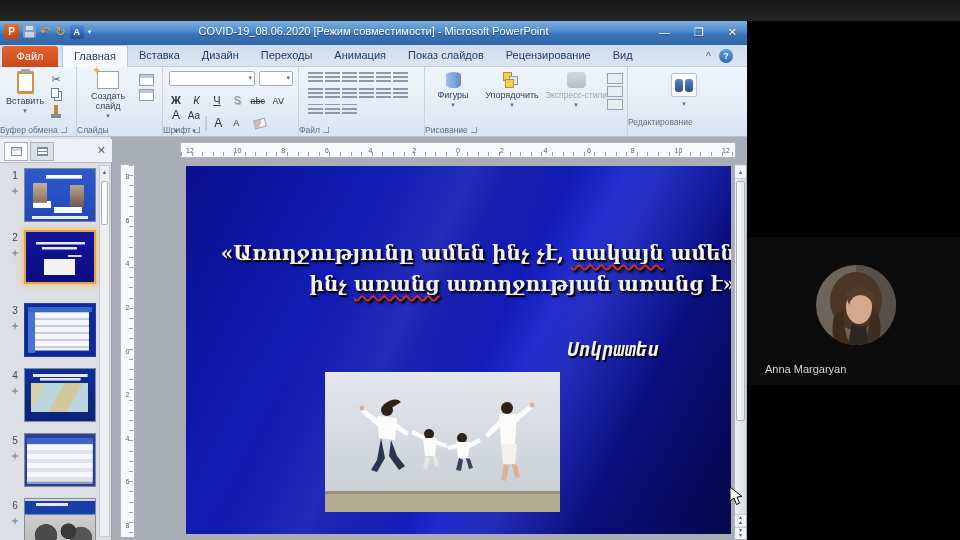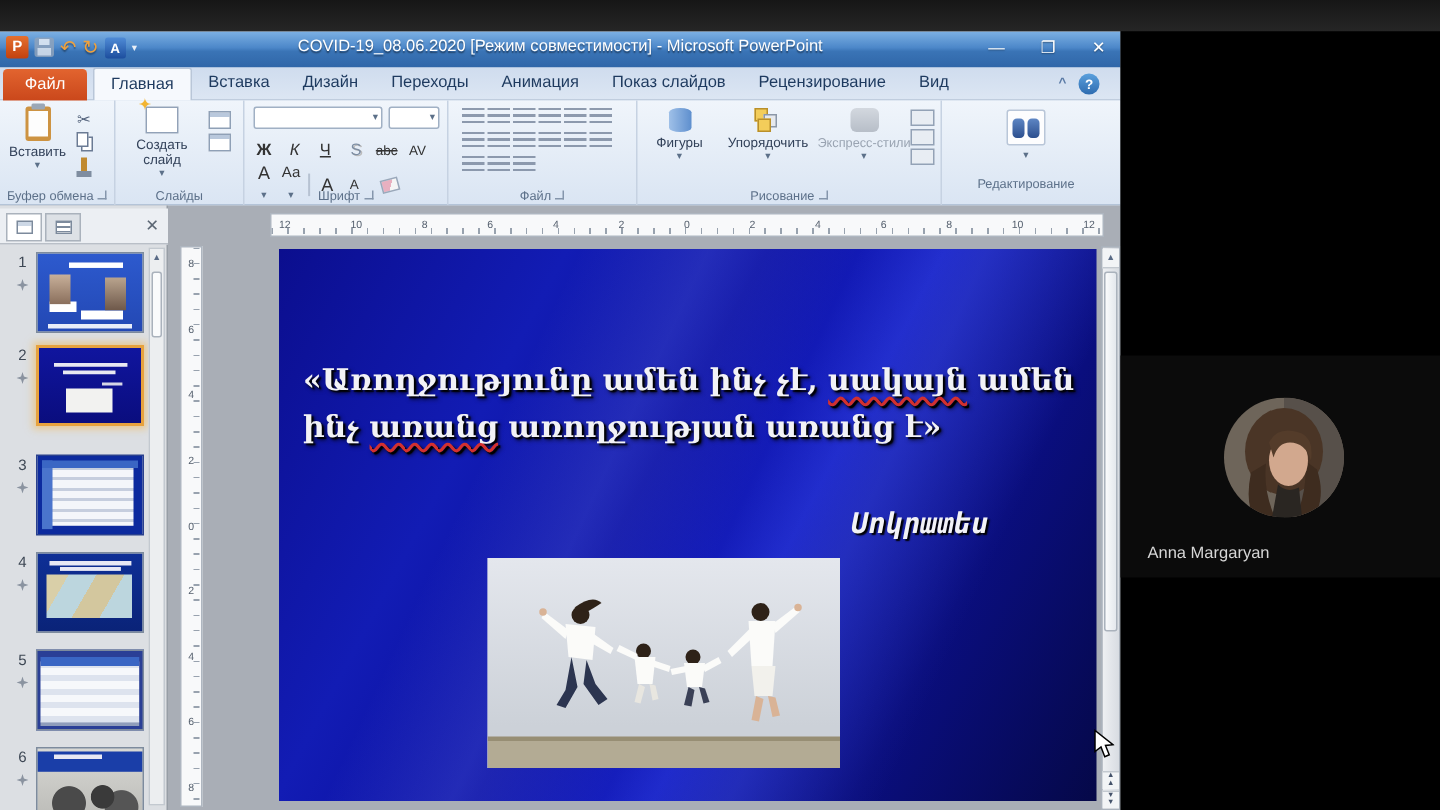--- a/index.html
+++ b/index.html
@@ -46,21 +46,21 @@
     border-radius:2px 2px 0 0; line-height:20px; }
   .ribbon-collapse { position:absolute; right:36px; top:5px; color:#5a7aa5; font-size:9px; font-weight:bold; }
   .help-btn { position:absolute; right:14px; top:4px; width:14px; height:14px; border-radius:50%;
     background:linear-gradient(#5aa0dd,#2e6cb0); color:#fff; font-size:9px; font-weight:bold;
     text-align:center; line-height:14px; }
 
   
   .ribbon { position:absolute; left:0; top:46px; width:747px; height:70px;
     background:linear-gradient(180deg,#f0f5fb,#dae5f3); border-bottom:1px solid #b4c4d8; }
   .rgroup { position:absolute; top:0; height:70px; border-right:1px solid #c6d2e2; }
-  .glabel { position:absolute; left:0; bottom:2px; width:100%; text-align:center;
+  .glabel { position:absolute; left:0; bottom:2px; width:100%; 
     font-size:8.5px; color:#5c7089; white-space:nowrap; }
   .glabel.launcher:after { content:""; display:inline-block; width:5px; height:5px; margin-left:3px;
     border:1px solid #8596ac; border-top:none; border-left:none; }
   .bigbtn { position:absolute; display:flex; flex-direction:column; align-items:center;
     font-size:9px; color:#33425a; text-align:center; line-height:10px; }
   .caret:after { content:"▾"; font-size:7px; color:#5c7089; display:block; }
 
   .clipboard-icon { width:17px; height:23px; background:#cd9342; border-radius:2px; position:relative; margin-bottom:2px; }
   .clipboard-icon:before { content:""; position:absolute; left:2px; top:3px; width:13px; height:17px; background:#fdfdfd; }
   .clipboard-icon:after { content:""; position:absolute; left:4px; top:-2px; width:9px; height:4px; background:#9aa7b6; border-radius:1px; }
@@ -176,21 +176,21 @@
     align-items:center; padding:8px 0; }
   .vruler:after { content:""; position:absolute; right:1px; top:0; width:4px; height:100%;
     background:repeating-linear-gradient(to bottom, #98a2ae 0 1px, transparent 1px 10.2px); }
   .vnum { font-size:7px; color:#55606e; }
 
   
   .slide { position:absolute; left:186px; top:29px; width:545px; height:368px; overflow:hidden;
     background:linear-gradient(118deg,#0b0e8e 0%,#121cb4 26%,#0a0ea0 44%,#1a25c8 60%,#0a0e7e 78%,#050848 100%); }
   .slide:before { content:""; position:absolute; inset:0;
     background:linear-gradient(115deg, transparent 28%, rgba(120,140,255,.22) 40%, transparent 54%, rgba(110,130,255,.16) 66%, transparent 80%); }
-  .quote { position:absolute; left:16px; top:72px; width:100%; text-align:left;
+  .quote { position:absolute; left:4px; top:72px; width:100%; text-align:right;
     font-family:"DejaVu Serif","DejaVu Sans",serif; font-weight:bold; font-size:20px; line-height:31px;
     color:#f2f2f6; text-shadow:1.5px 1.5px 1px #000, 2px 2px 3px rgba(0,0,0,.7); }
   .mis { text-decoration:underline; text-decoration-style:wavy; text-decoration-color:#d23030;
     text-decoration-thickness:2px; text-underline-offset:4px; }
   .attribution { position:absolute; right:72px; top:172px;
     font-family:Liberation Mono, monospace; font-style:italic; font-weight:bold; font-size:19px;
     color:#f2f2f6; text-shadow:1.5px 1.5px 1px #000; }
   .photo { position:absolute; left:139px; top:206px; width:235px; height:140px; background:#dfe3ea; }
 
   

